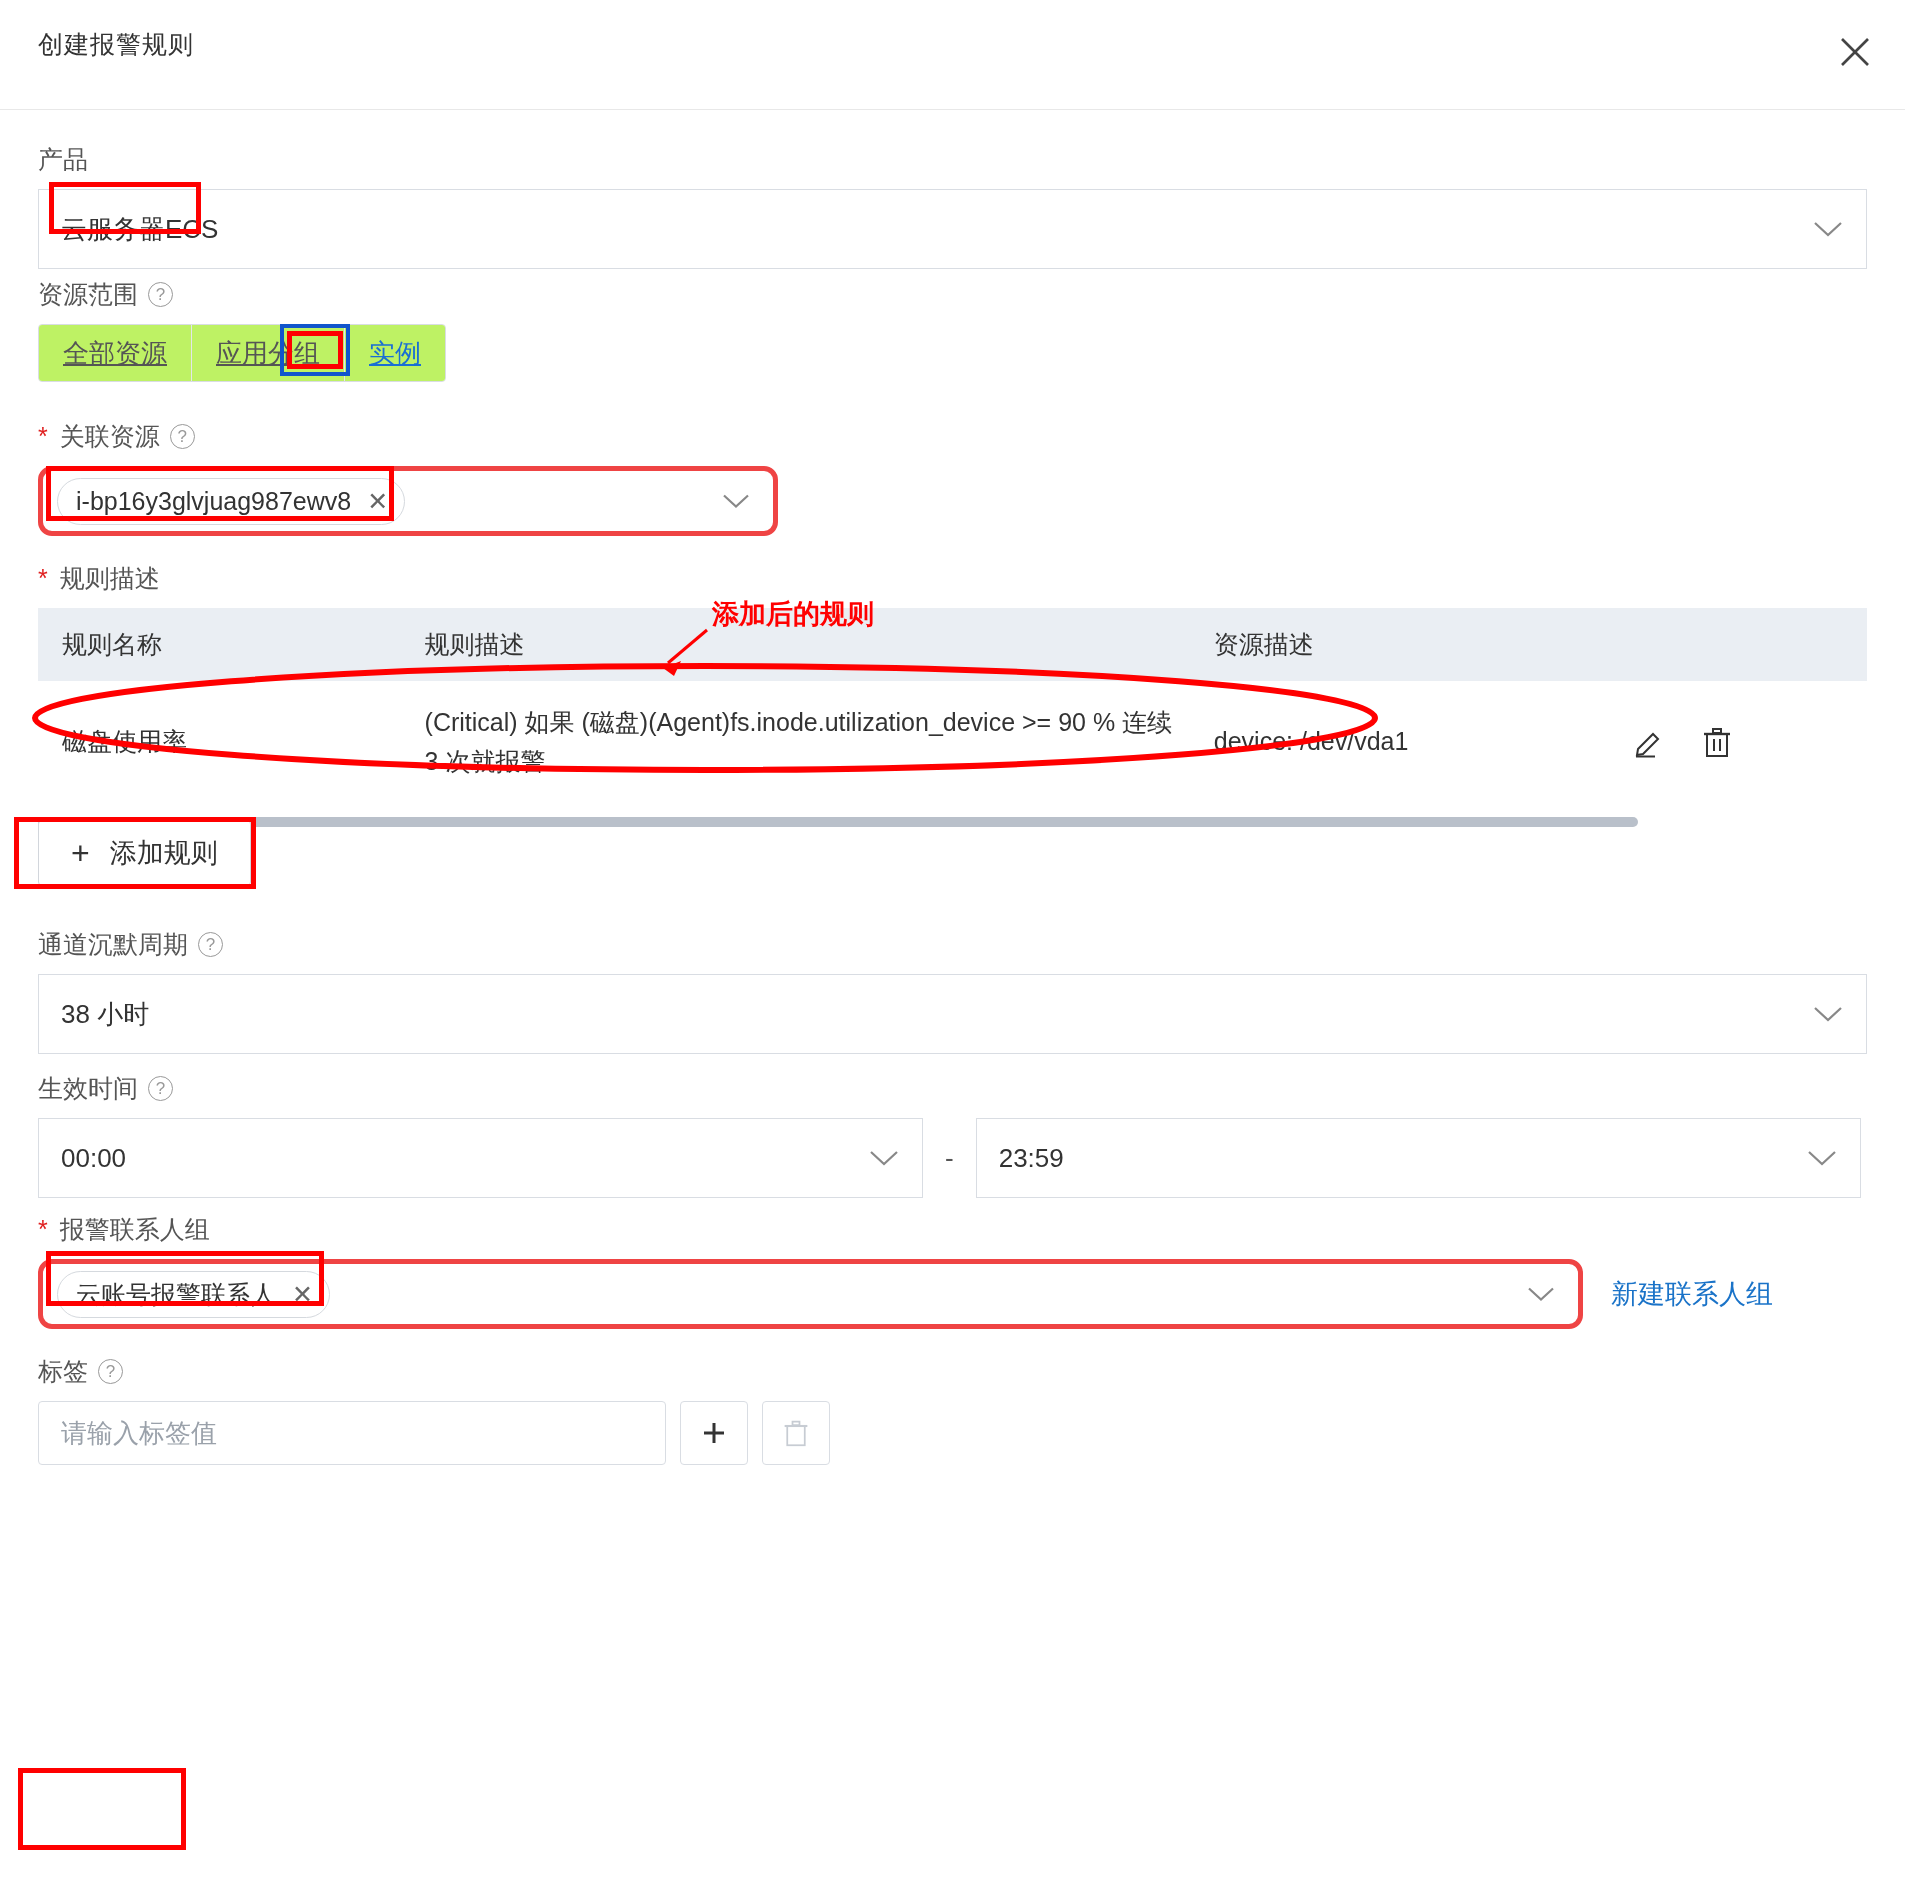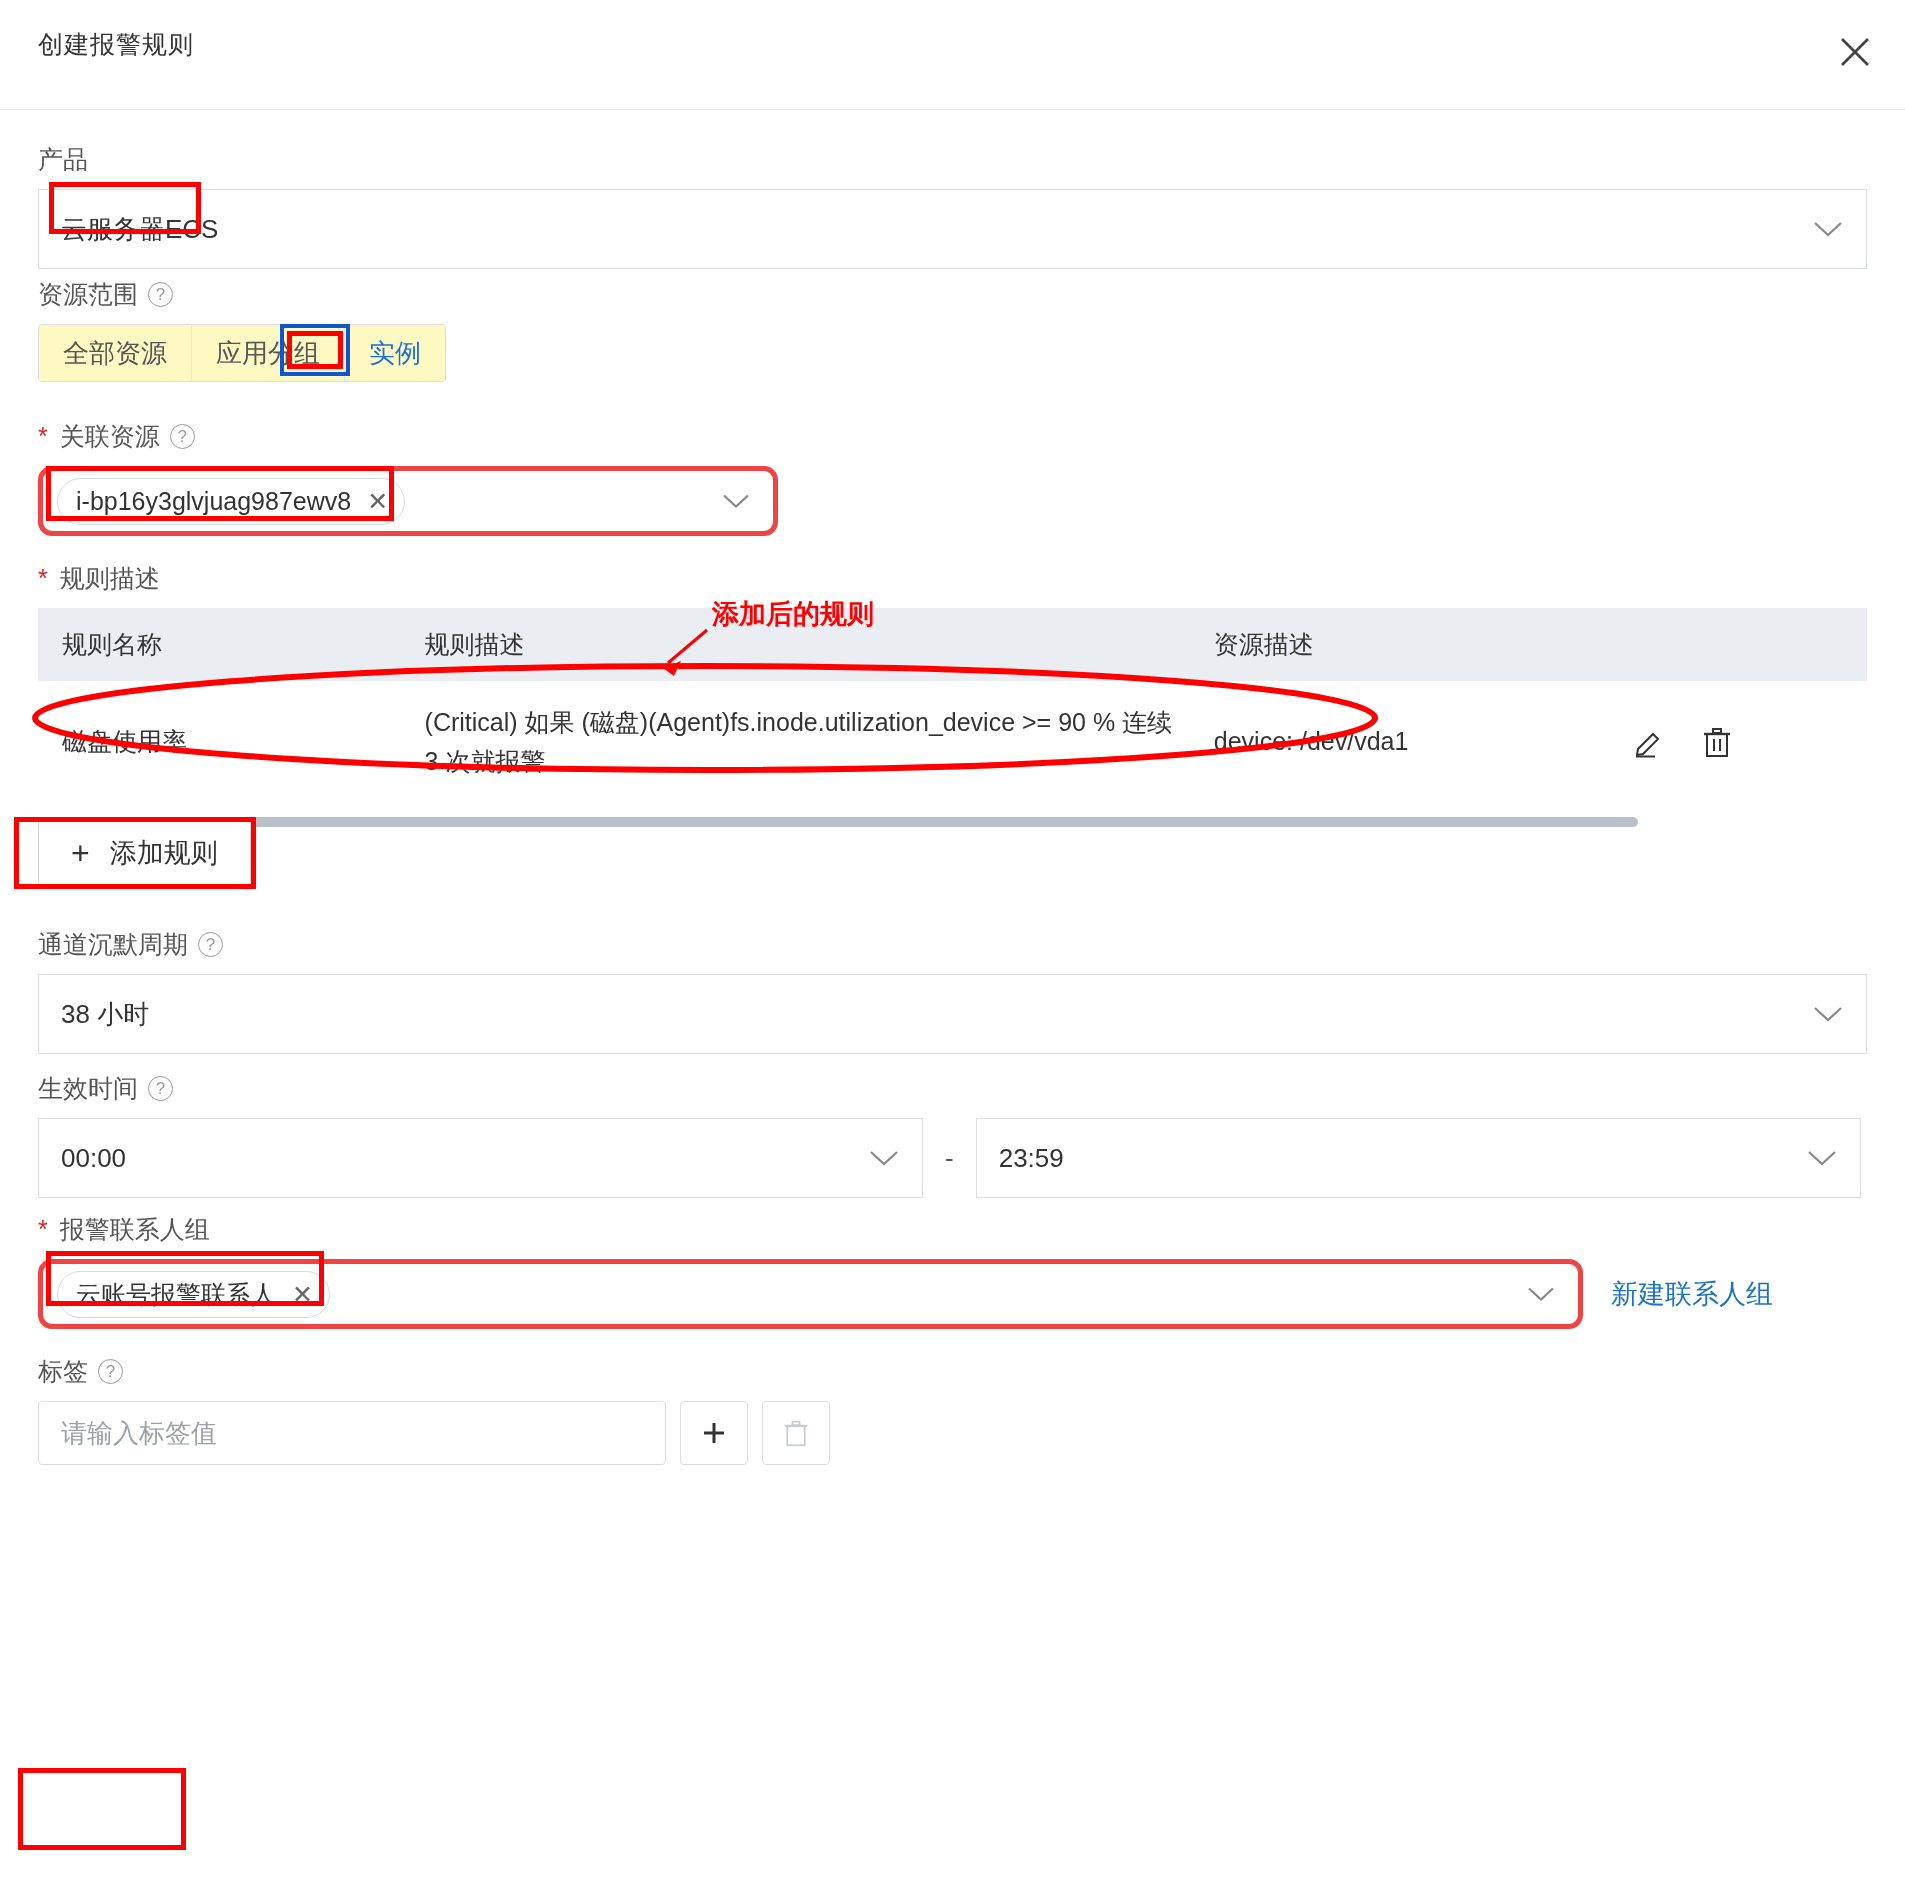--- a/index.html
+++ b/index.html
@@ -123,21 +123,22 @@
   }
   .seg-item {
     display: flex;
     align-items: center;
     justify-content: center;
     padding: 0 24px;
     font-size: 26px;
     color: #555;
     border-right: 1px solid #e3e6ea;
     cursor: pointer;
-    background: #fef9c3;
+    background: #bef264;
+    text-decoration: underline;
   }
   .seg-item:last-child { border-right: none; }
   .seg-item.active { color: #1a6fd4; }
 
   
   .chip {
     display: inline-flex;
     align-items: center;
     gap: 16px;
     height: 47px;

